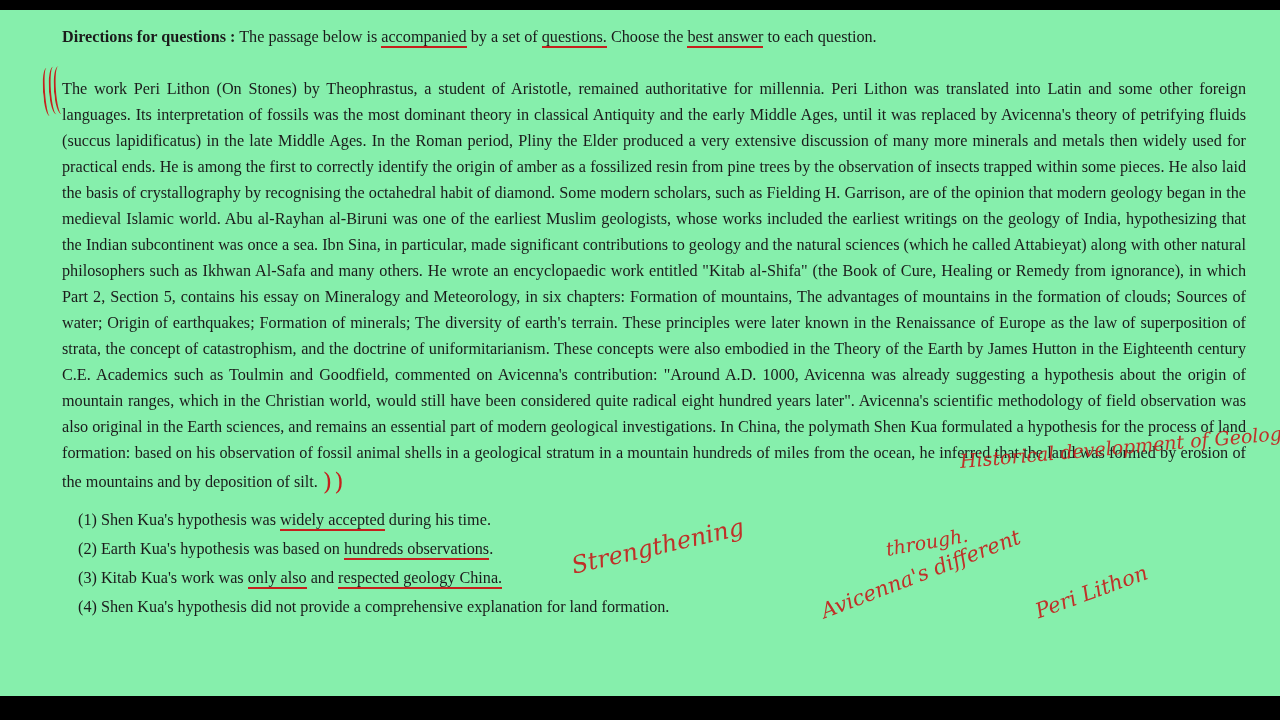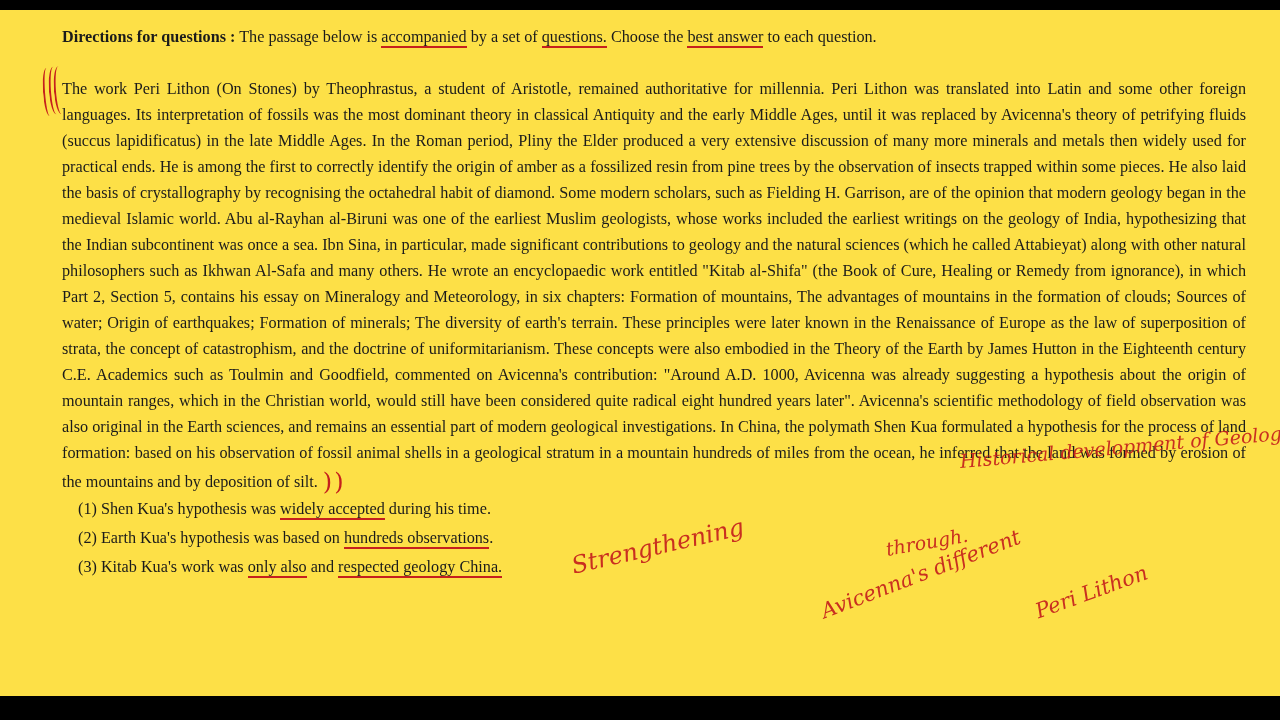--- a/index.html
+++ b/index.html
@@ -1,20 +1,20 @@
 <!DOCTYPE html>
 <html style="--red: #c5201d;"><head>
 <meta charset="utf-8">
 <style>
   :root { --red:#c5201d; --ink:#1b1b1b; }
   * { box-sizing:border-box; }
   body { margin:0; background:#555; }
   .stage{
     position:relative; width:1280px; height:720px; margin:0 auto;
-    background:#fde047; overflow:hidden;
+    background:#86efac; overflow:hidden;
     font-family:"Liberation Serif","DejaVu Serif",serif; color:var(--ink);
   }
   .bar{ position:absolute; left:0; width:100%; background:#000; }
   .bar.top{ top:0; height:10px; }
   .bar.bottom{ bottom:0; height:24px; }
 
   .page{
     position:absolute; top:10px; bottom:24px; left:0; right:0;
     padding:16px 26px 0 62px; overflow:hidden;
   }
@@ -55,21 +55,21 @@
     border-left:3px solid var(--red); border-radius:50% / 50%;
     transform:rotate(-6deg);
   }
   .circled{ position:relative; }
   .circled::after{
     content:""; position:absolute; left:-8px; right:-10px; top:-5px; bottom:-2px;
     border:2.5px solid var(--red); border-radius:50%;
     transform:rotate(-2deg); pointer-events:none;
   }
 
-  .options{ margin-top:1px; font-size:16.2px; }
+  .options{ margin-top:12px; font-size:16.2px; }
   .option{ margin:0 0 3px 16px; line-height:26px; }
   .red-u{ border-bottom:2.5px solid var(--red); }
 
   .hw{
     position:absolute; color:var(--red); font-style:italic;
     font-family:"DejaVu Serif",serif; white-space:nowrap;
     transform-origin:left center; opacity:.92; pointer-events:none;
   }
 </style>
 </head>
@@ -91,20 +91,22 @@
 
       <p class="option"><span>(1)</span>
         <span>Shen Kua's hypothesis was </span><span class="red-u">widely accepted</span><span> during his time.</span></p>
 
       <p class="option"><span>(2)</span>
         <span>Earth Kua's hypothesis was based on </span><span class="red-u">hundreds observations</span><span>.</span></p>
 
       <p class="option"><span>(3)</span>
         <span>Kitab Kua's work was </span><span class="red-u">only also</span><span> and </span><span class="red-u">respected geology China.</span></p>
 
+      <p class="option"><span>(4)</span>
+        <span>Shen Kua's hypothesis did not provide a comprehensive explanation for land formation.</span></p>
 
     </div>
   </div>
 
   <span class="hw" style="left:960px; top:450px; font-size:19px; transform:rotate(-5deg);">Historical development of Geology</span>
   <span class="hw" style="left:572px; top:552px; font-size:24px; transform:rotate(-13deg);">Strengthening</span>
   <span class="hw" style="left:886px; top:538px; font-size:19px; transform:rotate(-10deg);">through.</span>
   <span class="hw" style="left:822px; top:600px; font-size:21px; transform:rotate(-21deg);">Avicenna's different</span>
   <span class="hw" style="left:1036px; top:600px; font-size:21px; transform:rotate(-20deg);">Peri Lithon</span>
 

